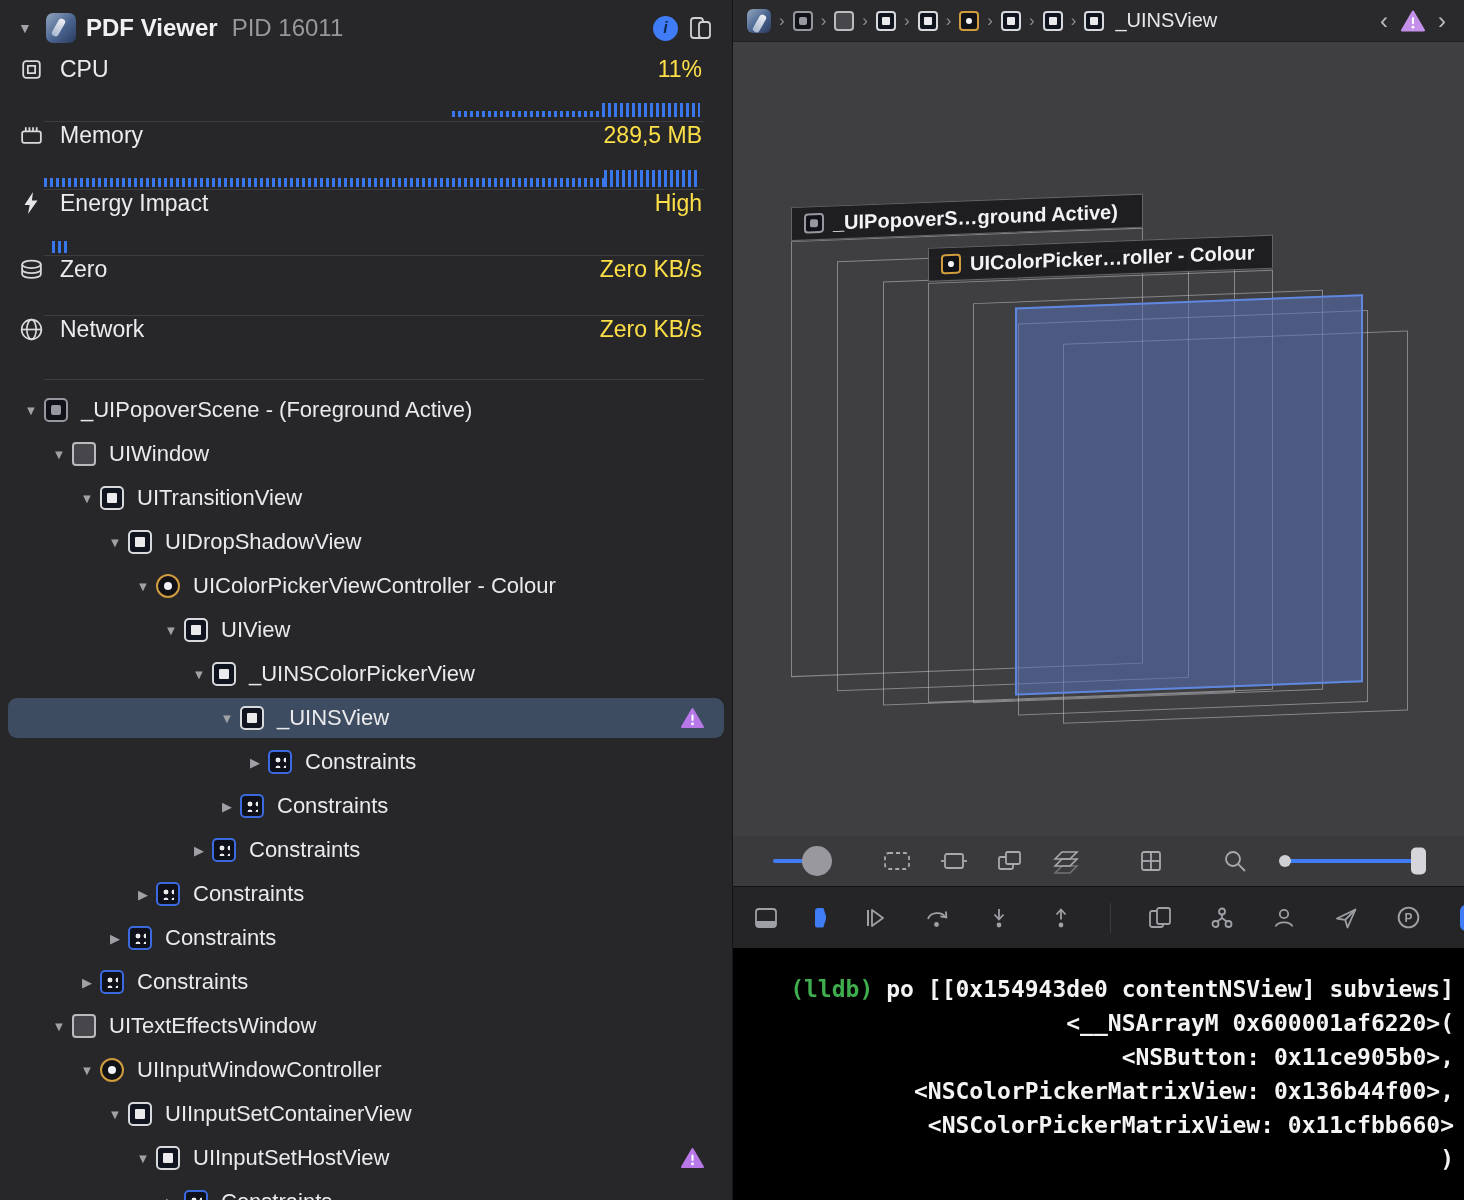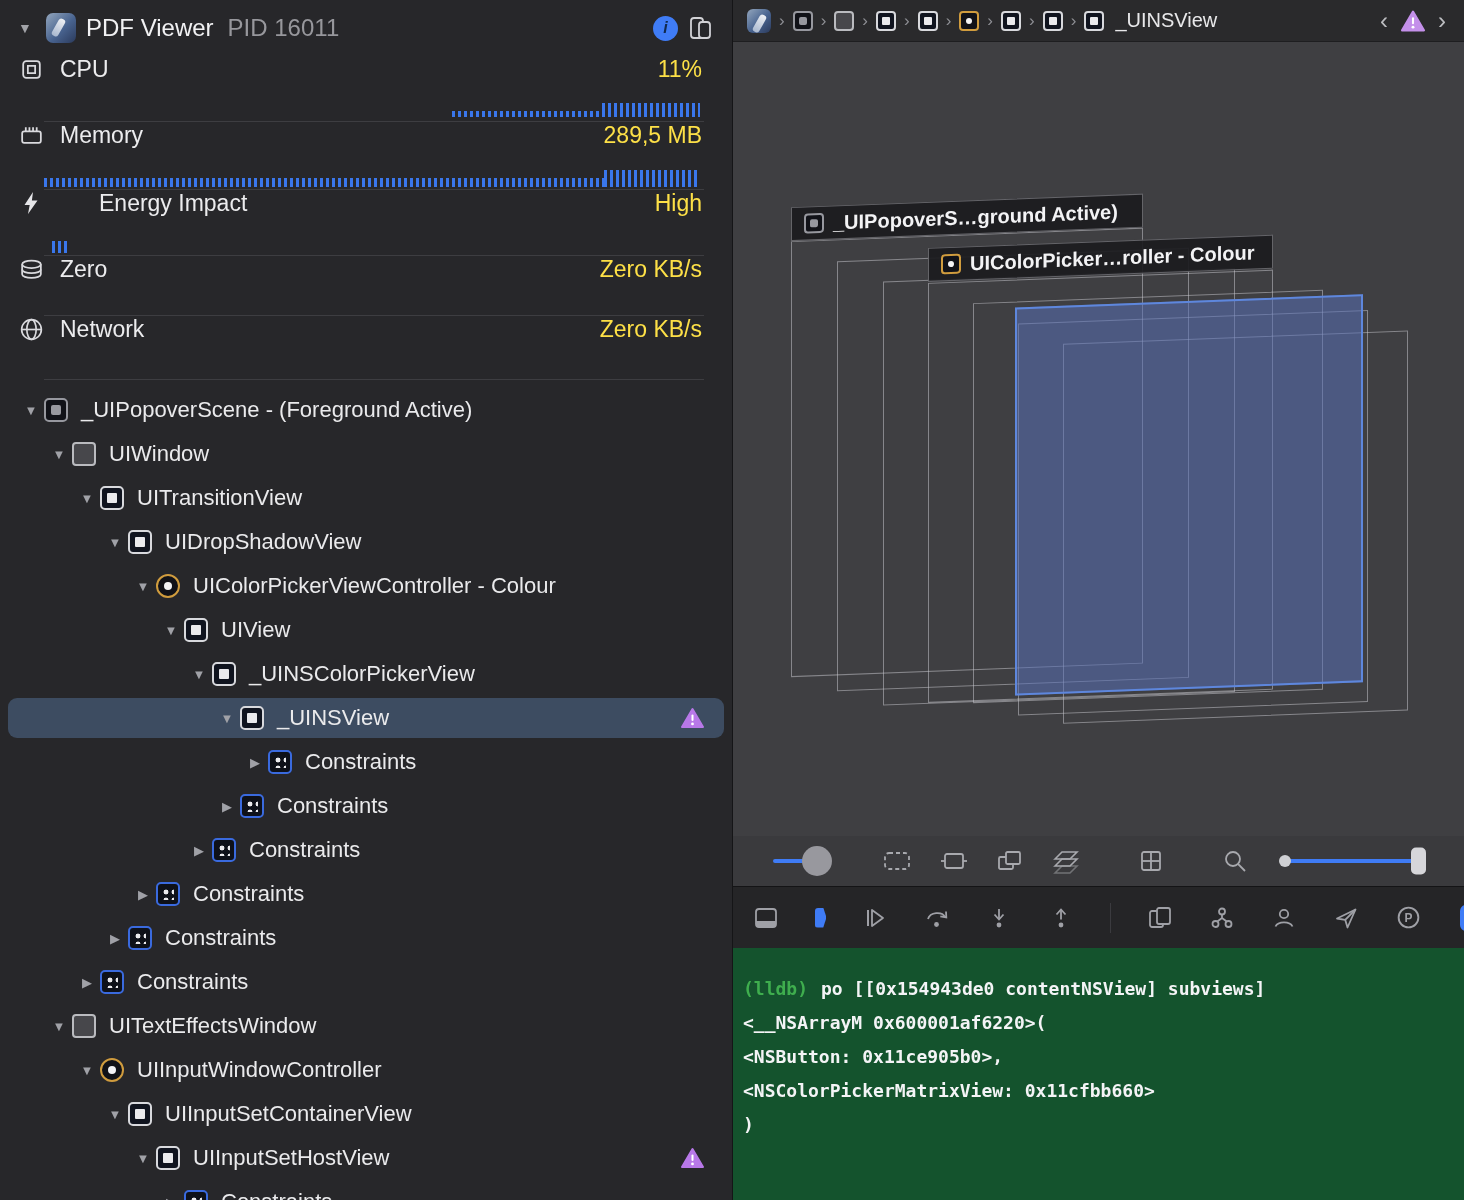--- a/index.html
+++ b/index.html
@@ -9,29 +9,29 @@
 
   
   .left { width:733px; background:#27272a; border-right:1px solid #151517; position:relative; overflow:hidden; }
 
   .process-row { height:56px; display:flex; align-items:center; padding:0 18px 0 14px; gap:10px; }
   .disc { width:22px; text-align:center; color:#a2a3a8; font-size:14px; flex:0 0 auto; }
   .app-badge { width:30px; height:30px; border-radius:7px; position:relative; flex:0 0 auto;
     background:linear-gradient(135deg,#93a6bd 0%,#48638f 55%,#2b3a5c 100%); }
   .app-badge::after { content:""; position:absolute; left:9px; top:5px; width:7px; height:19px;
     background:linear-gradient(#eef0f4,#a9b8cf); transform:rotate(30deg); border-radius:3px; }
-  .proc-title { font-size:24px; font-weight:normal; color:#f1f1f3; white-space:nowrap; }
+  .proc-title { font-size:24px; font-weight:bold; color:#f1f1f3; white-space:nowrap; }
   .proc-pid { font-size:24px; color:#97979c; margin-left:4px; white-space:nowrap; }
   .proc-spacer { flex:1; }
   .info-badge { width:25px; height:25px; border-radius:50%; background:#3f7cf6; color:#10294f;
     font-size:16px; font-weight:bold; display:flex; align-items:center; justify-content:center; font-style:italic; }
 
   .gauge { position:relative; display:flex; align-items:flex-start; padding:0 30px 0 16px; }
   .gauge::after { content:""; position:absolute; left:44px; right:28px; bottom:0; height:1px; background:#3d3d41; }
-  .g-cpu { height:66px; } .g-mem { height:68px; } .g-energy { height:66px;gap:39px; } .g-disk { height:60px; } .g-net { height:64px; }
+  .g-cpu { height:66px; } .g-mem { height:68px; } .g-energy { height:66px; } .g-disk { height:60px; } .g-net { height:64px; }
   .gicon { width:30px; margin-right:14px; flex:0 0 auto; display:flex; align-items:center; justify-content:center; }
   .glabel { font-size:23px; color:#ececee; }
   .gvalue { margin-left:auto; font-size:23px; color:#fde047; }
   .bars { background-image:repeating-linear-gradient(90deg,#3a77ec 0px,#3a77ec 3px,transparent 3px,transparent 6px); }
   .cpu-spark { position:absolute; right:32px; bottom:5px; display:flex; align-items:flex-end; }
   .cpu-spark .s1 { width:150px; height:6px; }
   .cpu-spark .s2 { width:98px; height:14px; }
   .mem-strip { position:absolute; left:44px; right:32px; bottom:3px; display:flex; align-items:flex-end; }
   .mem-strip .s1 { flex:1; height:9px; }
   .mem-strip .s2 { width:96px; height:17px; }
@@ -96,22 +96,22 @@
       border-radius:5px; background:#d6d6da; }
 
   .debugbar { height:62px; background:#252527; border-top:1px solid #141416; display:flex; align-items:center;
       padding:0 0 0 20px; gap:36px; flex:0 0 auto; }
   .db-sep { width:1px; height:30px; background:#3b3b3f; }
   .bp-flag { width:30px; height:20px; background:#3f7cf6; border-radius:3px;
       clip-path:polygon(0 0,72% 0,100% 50%,72% 100%,0 100%); }
   .db-partial { margin-left:auto; width:16px; height:26px; background:#3f7cf6; border-radius:6px 0 0 6px;
       align-self:center; transform:translateX(2px); }
 
-  .console { flex:1; background:#14532d; padding:24px 10px 0 10px; font-family:"DejaVu Sans Mono", monospace;
-      font-size:18px; line-height:34px; font-weight:bold; color:#f4f4f6; overflow:hidden; }
+  .console { flex:1; background:#000000; padding:24px 10px 0 10px; font-family:"DejaVu Sans Mono", monospace;
+      font-size:23px; line-height:34px; font-weight:bold; color:#f4f4f6; overflow:hidden;text-align:right; }
   .cline { white-space:pre; }
   .prompt { color:#3fae4e; margin-right:13px; }
 </style>
 </head>
 <body>
 
 <div class="app">
 
   <div class="left">
 
@@ -502,18 +502,19 @@
           <text x="13" y="17.3" text-anchor="middle" font-size="11.5" font-family="Liberation Sans, sans-serif" font-weight="bold" fill="#9fa0a6" stroke="none">P</text>
         </svg>
       </span>
       <span class="db-partial"></span>
     </div>
 
     <div class="console">
       <div class="cline"><span class="prompt">(lldb)</span><span>po [[0x154943de0 contentNSView] subviews]</span></div>
       <div class="cline">&lt;__NSArrayM 0x600001af6220&gt;(</div>
       <div class="cline">&lt;NSButton: 0x11ce905b0&gt;,</div>
+      <div class="cline">&lt;NSColorPickerMatrixView: 0x136b44f00&gt;,</div>
       <div class="cline">&lt;NSColorPickerMatrixView: 0x11cfbb660&gt;</div>
       <div class="cline">)</div>
     </div>
 
   </div>
 </div>
 
 </body></html>

